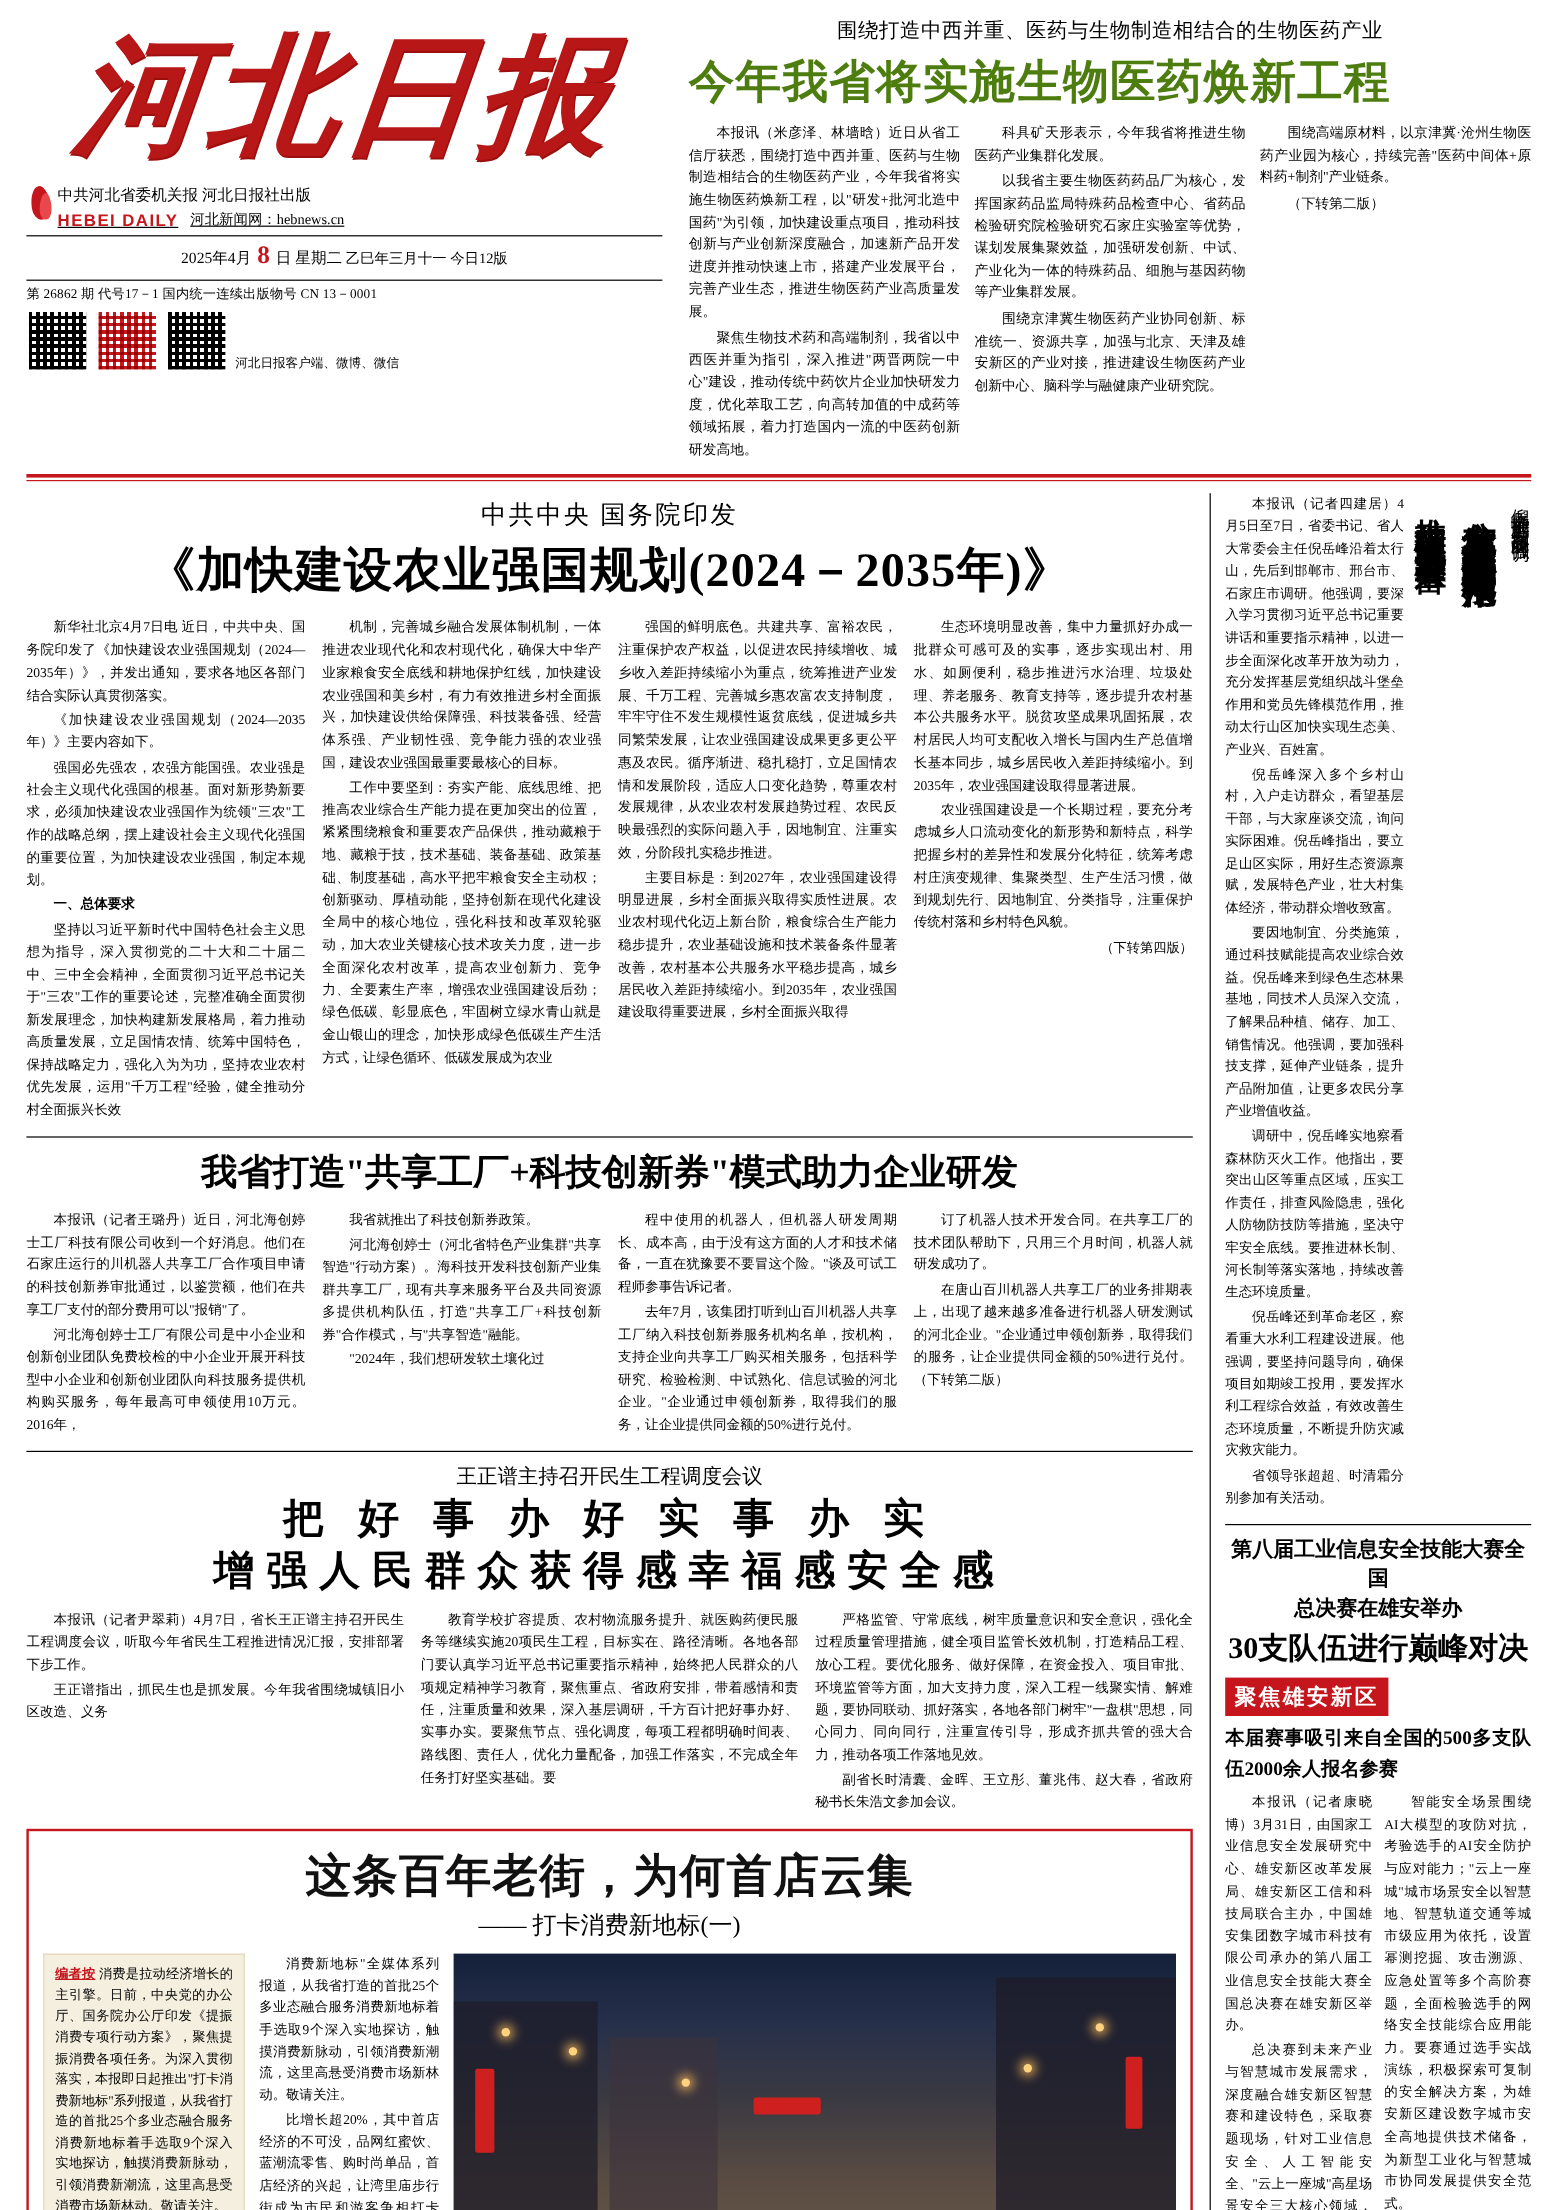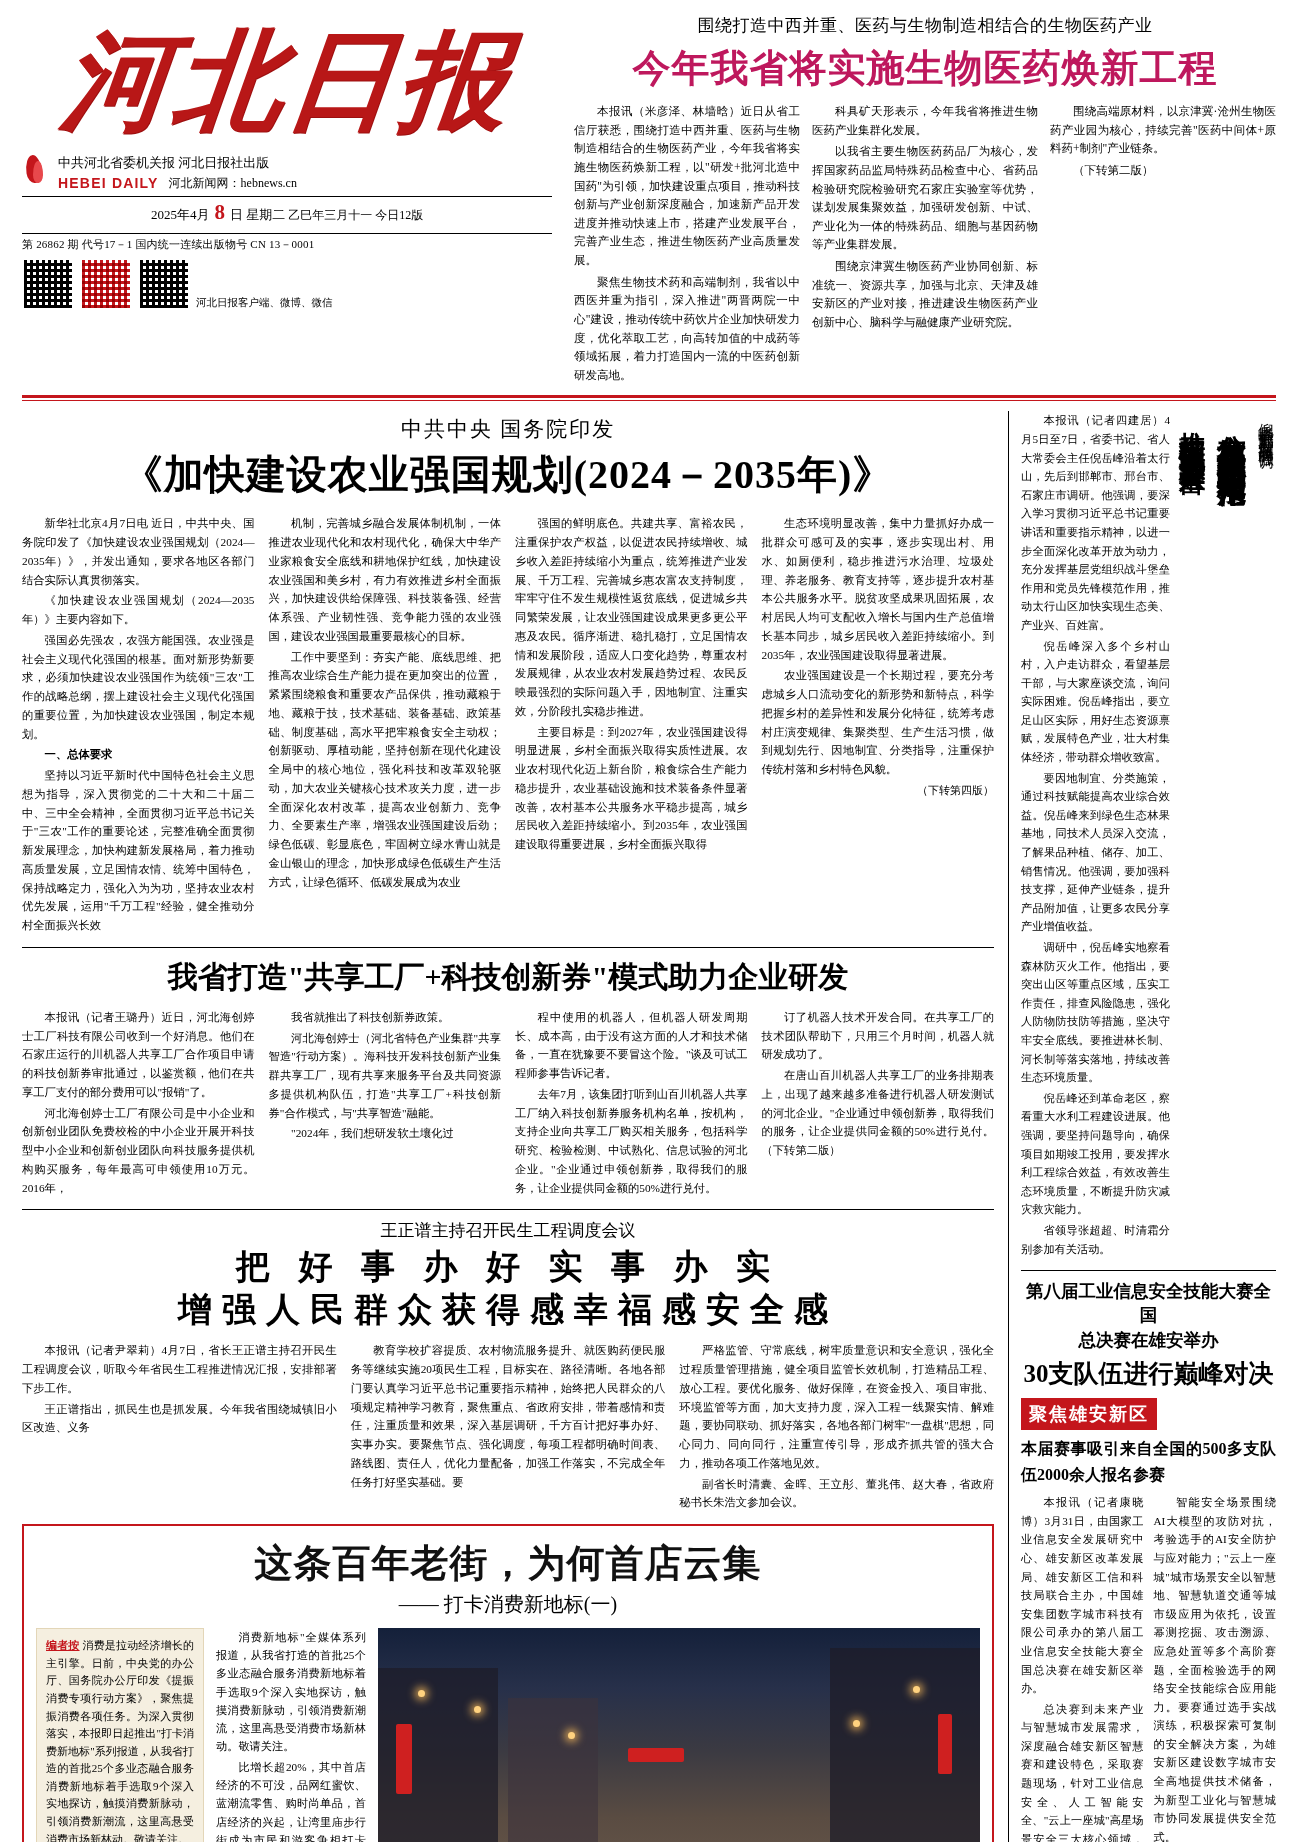--- a/index.html
+++ b/index.html
@@ -21,21 +21,21 @@
     font-size: 108px;
     font-weight: bold;
     color: #b81717;
     letter-spacing: 4px;
     line-height: 1;
     font-style: italic;
     transform: skewX(-6deg);
     text-shadow: 1px 1px 0 #9c0f0f;
     white-space: nowrap;
   }
-  .mh-left-info { display:flex; align-items:flex-start; gap:10px; margin-top:4px; }
+  .mh-left-info { display:flex; align-items:flex-start; gap:0; margin-top:4px; }
   .flame { width: 26px; height: 34px; flex:0 0 26px; position:relative; }
   .flame .f1 {
     position:absolute; left:4px; top:2px; width:16px; height:28px;
     background:#c4161c;
     border-radius: 50% 50% 45% 45% / 62% 62% 38% 38%;
     transform: rotate(-8deg);
   }
   .flame .f2 {
     position:absolute; left:11px; top:8px; width:10px; height:22px;
     background:#e8484c;
@@ -54,21 +54,21 @@
       repeating-linear-gradient(0deg,#000 0 3px,transparent 3px 6px);
       background-blend-mode: multiply; border:2px solid #fff;}
   .qr.red { background:
       repeating-linear-gradient(90deg,#c4161c 0 3px,#fff 3px 6px),
       repeating-linear-gradient(0deg,#c4161c 0 3px,transparent 3px 6px); }
   .qr-note { font-size:10.5px; margin-top:3px; }
 
   
   .mh-lead { flex:1; padding-left: 8px; }
   .mh-kicker { font-size: 17px; text-align:center; letter-spacing:0.5px; border-bottom:0; padding-bottom:2px; }
-  .mh-headline { font-size: 38px; font-weight:bold; color:#be185d; text-align:center; letter-spacing:1px; margin:4px 0 8px; font-family:"Liberation Sans","Liberation Serif",sans-serif; }
+  .mh-headline { font-size: 38px; font-weight:bold; color:#4d7c0f; letter-spacing:1px; margin:4px 0 8px; font-family:"Liberation Sans","Liberation Serif",sans-serif; }
   .mh-cols { display:flex; gap:12px; font-size:11.5px; line-height:1.62; text-align:justify; }
   .mh-cols .c { flex:1; }
   .mh-cols p { margin:0 0 3px; text-indent: 2em; }
 
   .rule-thick { border-top: 3px solid #c4161c; margin: 8px 0 0; }
   .rule-thin  { border-top: 1px solid #c4161c; margin: 2px 0 10px; }
 
   
   .body-grid { display:flex; gap: 14px; }
   .col-left { flex: 1 1 auto; width: 960px; }
@@ -140,21 +140,21 @@
       <div class="logo-wrap">
         <div class="logo-cn">河北日报</div>
       </div>
       <div class="mh-left-info">
         <div class="flame">
             <div class="f1"></div>
             <div class="f2"></div>
           </div>
         <div style="flex:1">
           <div class="mh-org line1">中共河北省委机关报   河北日报社出版</div>
-          <div style="display:flex; align-items:center; gap:10px; margin-top:2px;">
+          <div style="display:flex; align-items:center; gap:10px; margin-top:2px;text-decoration:underline;">
             <div class="mh-en">HEBEI DAILY</div>
             <div class="mh-url">河北新闻网：hebnews.cn</div>
           </div>
         </div>
       </div>
       <div class="mh-dateline">
         <span>2025年4月</span>
         <span class="big">8</span>
         <span>日 星期二</span>
         <span class="sub">乙巳年三月十一</span>

